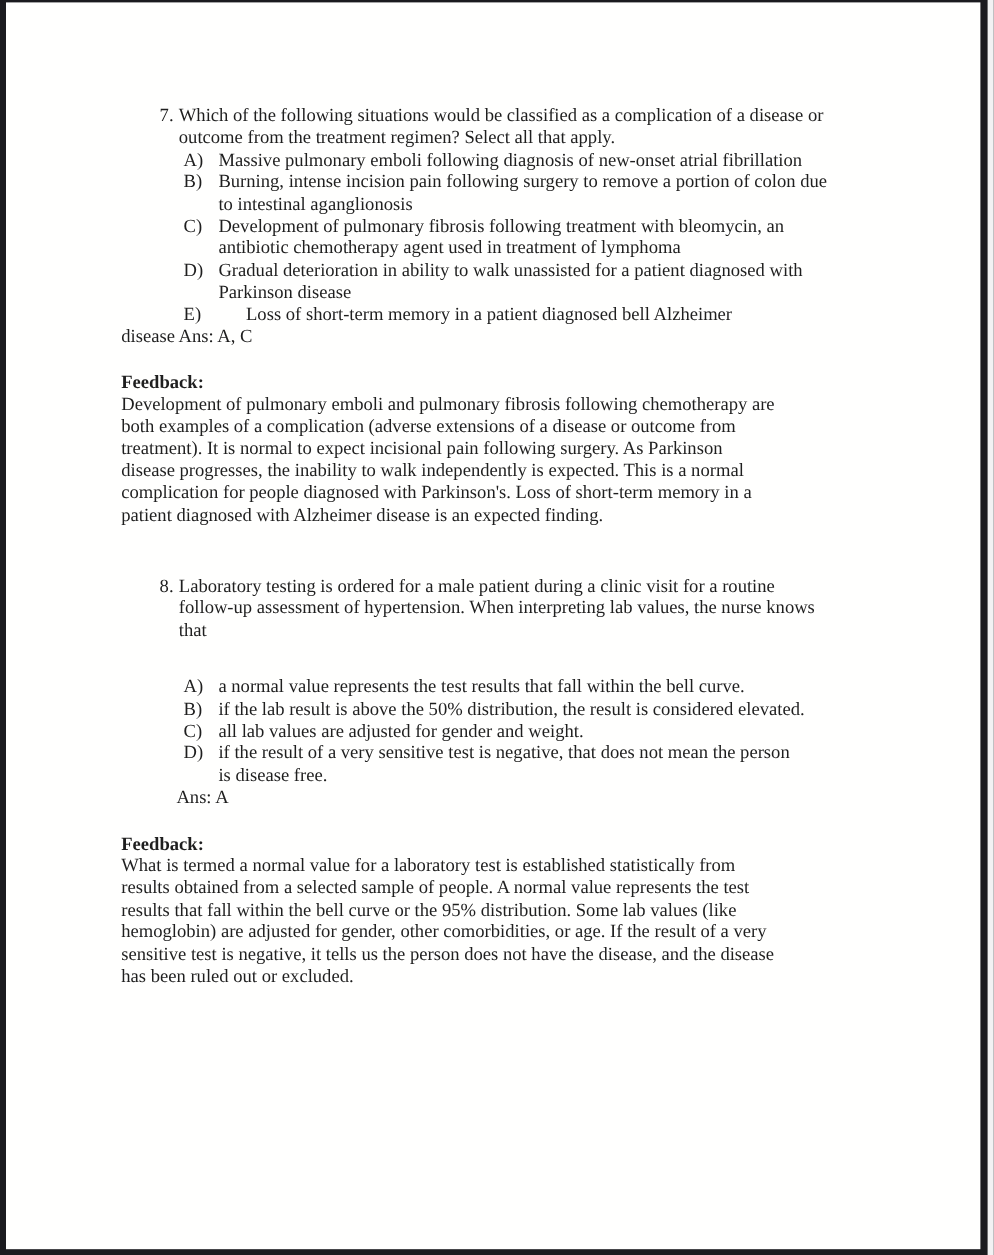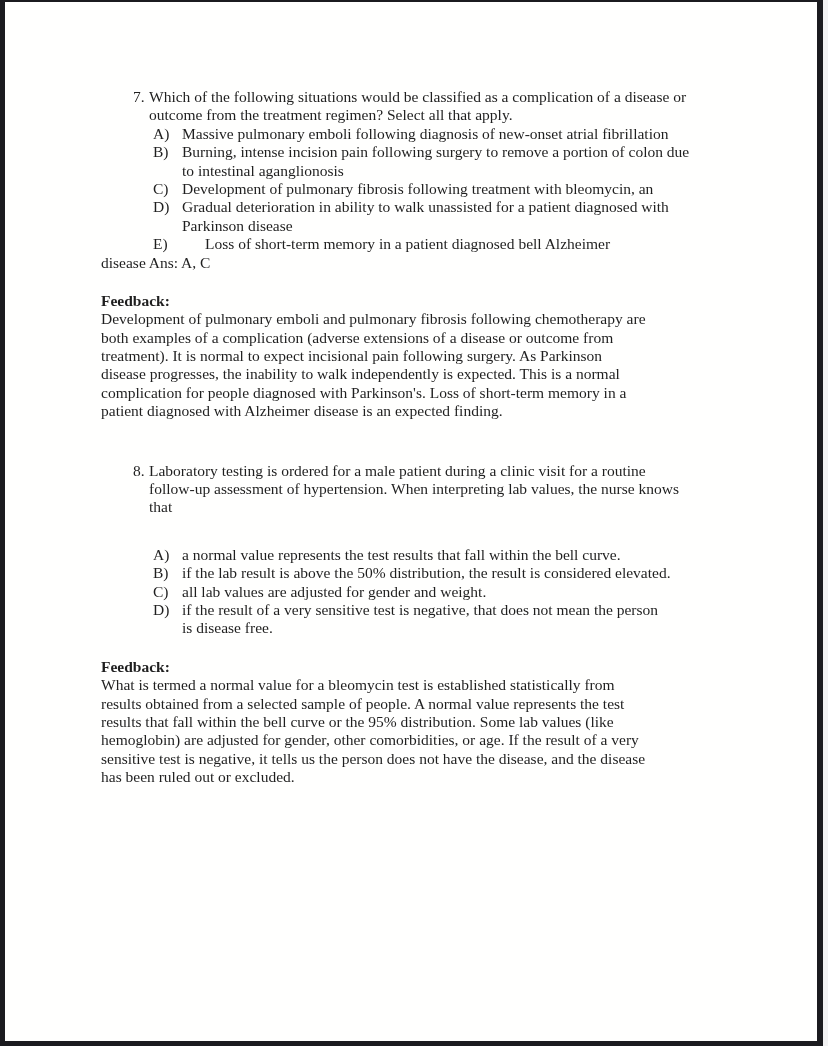--- a/index.html
+++ b/index.html
@@ -72,20 +72,21 @@
     <div class="line">
       <span class="opt-letter">B)</span>
       <span class="opt-text" style="display:block;">Burning, intense incision pain following surgery to remove a portion of colon due</span>
     </div>
     <div class="line opt-text">to intestinal aganglionosis</div>
 
     <div class="line">
       <span class="opt-letter">C)</span>
       <span class="opt-text" style="display:block;">Development of pulmonary fibrosis following treatment with bleomycin, an</span>
     </div>
+    <div class="line opt-text">antibiotic chemotherapy agent used in treatment of lymphoma</div>
 
     <div class="line">
       <span class="opt-letter">D)</span>
       <span class="opt-text" style="display:block;">Gradual deterioration in ability to walk unassisted for a patient diagnosed with</span>
     </div>
     <div class="line opt-text">Parkinson disease</div>
 
     <div class="line">
       <span class="opt-letter-e">E)</span>
       <span class="opt-text-wide" style="display:block;">Loss of short-term memory in a patient diagnosed bell Alzheimer</span>
@@ -123,22 +124,23 @@
       <span class="opt-letter">C)</span>
       <span class="opt-text" style="display:block;">all lab values are adjusted for gender and weight.</span>
     </div>
 
     <div class="line">
       <span class="opt-letter">D)</span>
       <span class="opt-text" style="display:block;">if the result of a very sensitive test is negative, that does not mean the person</span>
     </div>
     <div class="line opt-text">is disease free.</div>
 
+    <div class="line ans-q8">Ans: A</div>
     <div class="line fb fb-label">Feedback:</div>
-    <div class="line fb">What is termed a normal value for a bleomycin test is established statistically from</div>
+    <div class="line fb">What is termed a normal value for a laboratory test is established statistically from</div>
     <div class="line fb">results obtained from a selected sample of people. A normal value represents the test</div>
     <div class="line fb">results that fall within the bell curve or the 95% distribution. Some lab values (like</div>
     <div class="line fb">hemoglobin) are adjusted for gender, other comorbidities, or age. If the result of a very</div>
     <div class="line fb">sensitive test is negative, it tells us the person does not have the disease, and the disease</div>
     <div class="line fb">has been ruled out or excluded.</div>
   </div>
 
 </div>
 
 <div class="scrollbar-track"></div>

